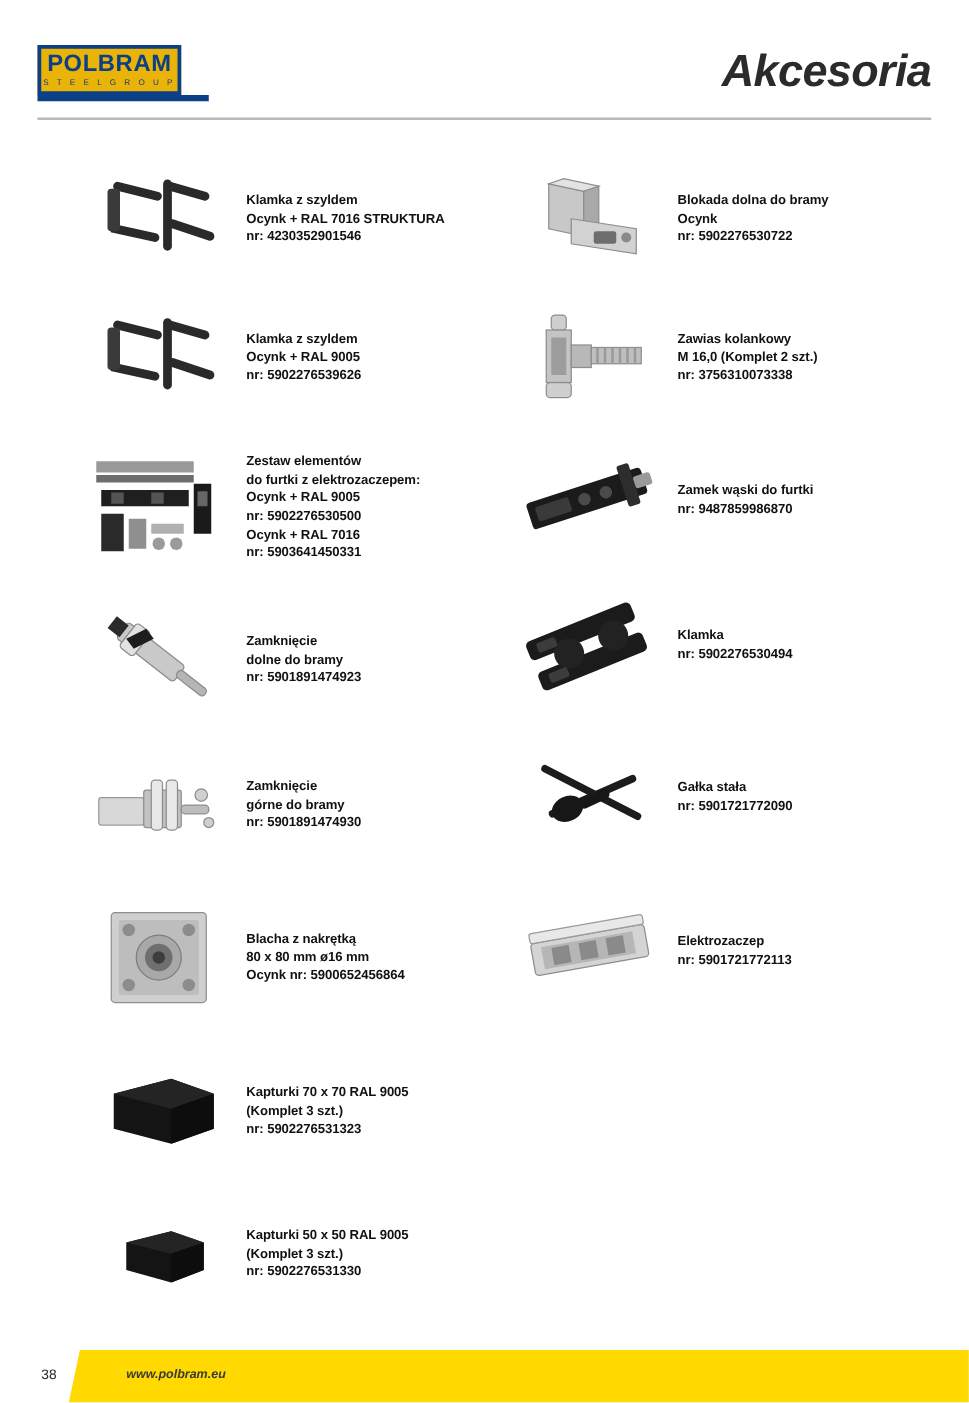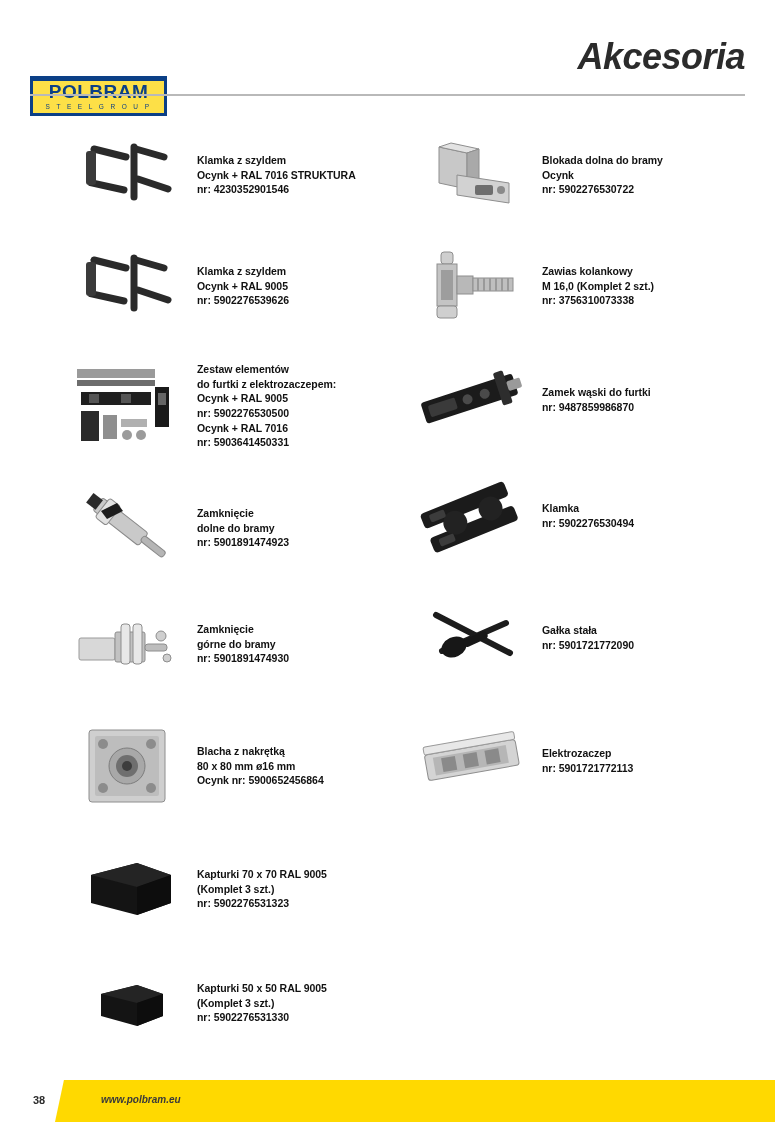--- a/index.html
+++ b/index.html
@@ -20,30 +20,29 @@
   .page-header {
     position: absolute;
     top: 0; left: 0;
     width: 775px;
     height: 105px;
   }
   .logo {
     position: absolute;
     left: 30px;
     top: 36px;
-    width: 137px;
+    width: 115px;
     height: 40px;
-    background: #fde047;
+    background: #eab308;
     border: 3px solid #0b3f86;
     box-sizing: border-box;
     display: flex;
     flex-direction: column;
     align-items: center;
     justify-content: center;
-    margin-top: 40px;
   }
   .logo-main {
     font-size: 19px;
     font-weight: bold;
     color: #0b3f86;
     letter-spacing: 0.5px;
     line-height: 1;
     font-family: "Liberation Sans", sans-serif;
   }
   .logo-sub {
@@ -148,21 +147,21 @@
     font-weight: bold;
     font-style: italic;
     color: #3a3a3a;
     margin-left: 23px;
   }
   .page-number {
     position: absolute;
     left: 33px;
     bottom: 16px;
     font-size: 11px;
-    font-weight: bold;
+    font-weight: normal;
     color: #2b2b2b;
   }
 
   
   svg { display: block; }
 </style>
 </head>
 <body>
 
 <div class="page-header">

